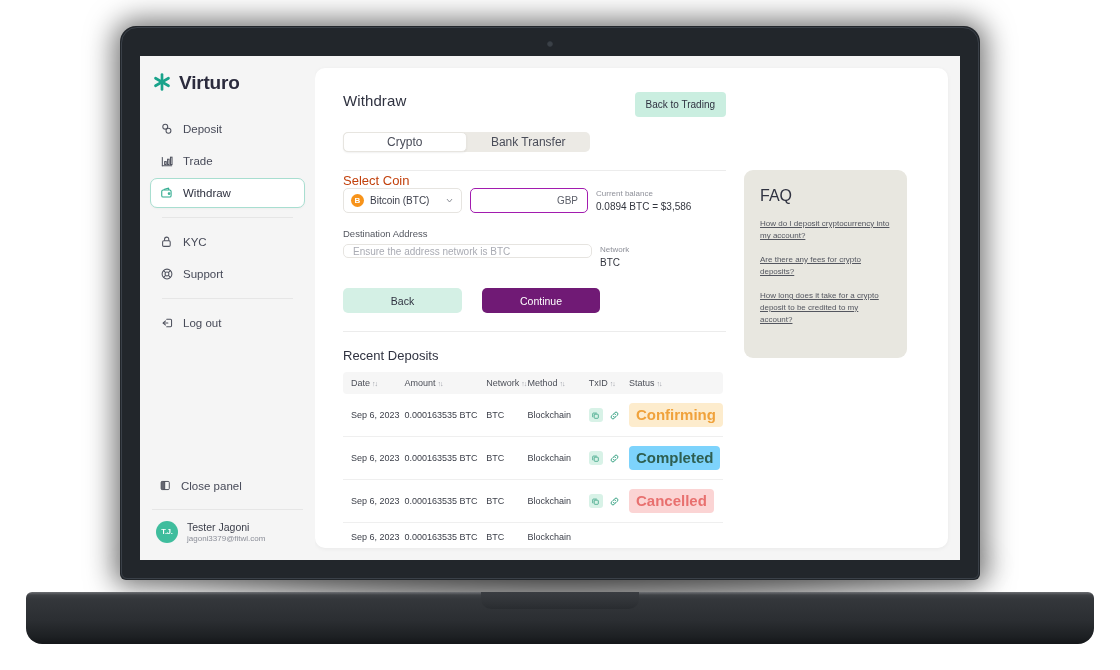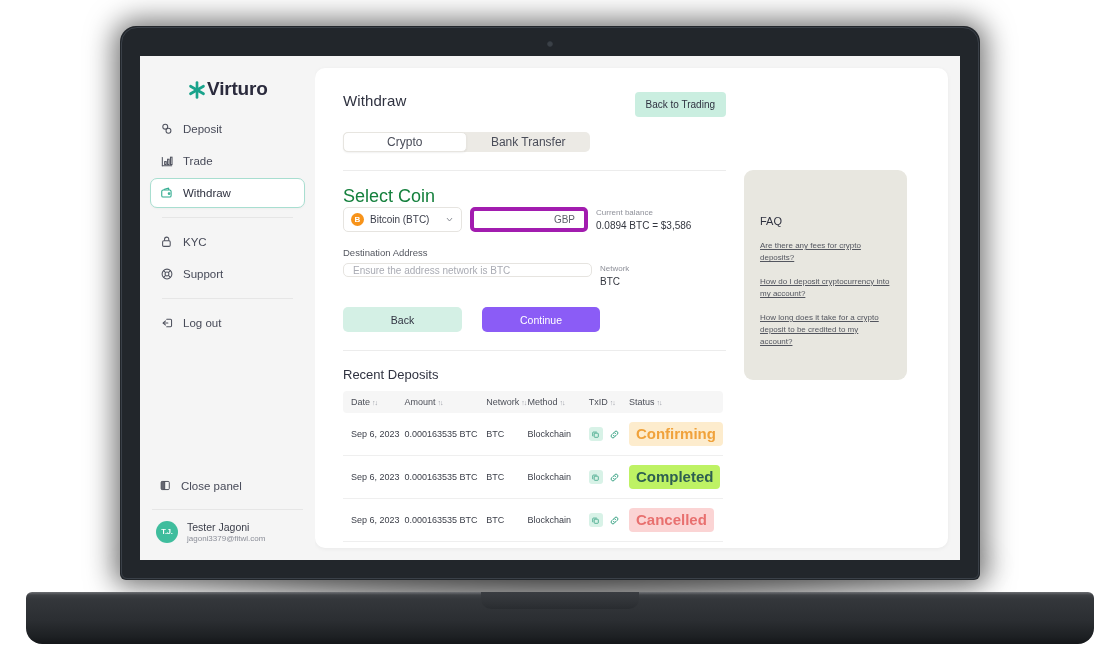--- a/index.html
+++ b/index.html
@@ -60,21 +60,21 @@
   }
 
   
   .sidebar{
     width:175px; flex:0 0 175px; height:100%;
     background:#f5f5f5;
     display:flex; flex-direction:column;
     padding: 0;
     position:relative;
   }
-  .brand{ display:flex; align-items:flex-end; padding:16px 0 0 12px; height:44px;margin-left:35px;}
+  .brand{ display:flex; align-items:flex-start; gap:7px; padding:16px 0 0 12px; height:44px;}
   .brand-mark{ width:20px; height:20px; color:#19a38b; flex:0 0 20px;}
   .brand-name{ font-size:19px; font-weight:700; color:#2b2b3d; letter-spacing:-0.2px;}
 
   .nav{ margin-top:14px; padding:0 10px; display:flex; flex-direction:column; gap:2px;}
   .nav-item{
     display:flex; align-items:center; gap:9px;
     height:30px; padding:0 9px;
     border-radius:7px;
     font-size:11.5px; color:#474a58;
     cursor:pointer;
@@ -136,37 +136,37 @@
     padding:0;
   }
   .tab{
     flex:1 1 50%; display:flex; align-items:center; justify-content:center;
     font-size:12px; color:#4a4d59; cursor:pointer; border-radius:5px;
   }
   .tab.active{ background:#ffffff; box-shadow:0 1px 2px rgba(0,0,0,.06); border:1px solid #e7e5e0;}
 
   .divider{ height:1px; background:#ececec; margin:18px 0 0 0;}
 
-  .section-title{ font-size:18px; color:#15803d; margin-top:15px;}
+  .section-title{ font-size:13px; color:#c2410c; margin-top:2px;}
   .field-label{ font-size:9.5px; color:#53565f; margin-top:14px; margin-bottom:5px;}
 
   .row{ display:flex; align-items:flex-start; gap:8px;}
   .select-coin{
     width:119px; height:25px; border:1px solid #e6e4e0; border-radius:5px;
     background:#fff; display:flex; align-items:center; gap:6px; padding:0 7px;
     font-size:10px; color:#3a3d49; cursor:pointer;
   }
   .coin-badge{
     width:13px; height:13px; flex:0 0 13px; border-radius:50%;
     background:#f7931a; color:#fff; font-size:8px; font-weight:700;
     display:flex; align-items:center; justify-content:center;
   }
   .chev{ margin-left:auto; width:9px; height:9px; color:#7d808a;}
   .amount-input{
-    width:118px; height:25px; border:4px solid #a21caf; border-radius:5px;
+    width:118px; height:25px; border:1px solid #a21caf; border-radius:5px;
     background:#fff; font-size:10px; color:#5c5f69; text-align:right;
     padding:0 9px; outline:none; font-family:"Liberation Sans", sans-serif;
   }
   .side-note{ padding-top:0px;}
   .side-note .k{ font-size:8px; color:#8e9099; line-height:1.4;}
   .side-note .v{ font-size:10px; color:#33363f; line-height:1.5;}
 
   .addr-input{
     width:249px; height:14px; border:1px solid #e6e4e0; border-radius:5px;
     background:#fff; font-size:10px; color:#3a3d49; padding:0 9px; outline:none;
@@ -175,30 +175,30 @@
   .addr-input::placeholder{ color:#a9abb3;}
 
   .actions{ display:flex; gap:20px; margin-top:18px;}
   .btn-back{
     width:119px; height:25px; border:none; border-radius:5px;
     background:#d4f0e5; color:#2f3240; font-size:10.5px; cursor:pointer;
     font-family:"Liberation Sans", sans-serif;
   }
   .btn-continue{
     width:118px; height:25px; border:none; border-radius:5px;
-    background:#8b5cf6; color:#ffffff; font-size:10.5px; cursor:pointer;
+    background:#701a75; color:#ffffff; font-size:10.5px; cursor:pointer;
     font-family:"Liberation Sans", sans-serif;
   }
 
   
   .faq{
     background:#e8e7e0; border-radius:9px;
     padding:17px 16px 20px 16px; width:163px;
   }
-  .faq-title{ font-size:11px; color:#2f3240; margin-bottom:13px;margin-top:28px;}
+  .faq-title{ font-size:16px; color:#2f3240; margin-bottom:13px;}
   .faq-link{
     display:block; font-size:8px; line-height:1.55; color:#53565f;
     text-decoration:underline; margin-bottom:11px; cursor:pointer;
   }
 
   
   .table-title{ font-size:13px; color:#2f3240; margin-top:16px; margin-bottom:9px;}
   table{ border-collapse:collapse; width:380px; }
   thead tr{ background:#f6f6f6; }
   thead th{
@@ -223,21 +223,21 @@
     display:flex; align-items:center; justify-content:center; color:#2f9e7e; cursor:pointer;
   }
   .ico-link{
     width:14px; height:14px; display:flex; align-items:center; justify-content:center;
     color:#2f9e7e; cursor:pointer;
   }
   .badge{
     display:inline-block; font-size:15px; padding:3px 7px; border-radius:4px; line-height:1.2;font-weight:bold;
   }
   .badge.confirming{ background:#fdeccd; color:#f0a23b;}
-  .badge.completed{ background:#bef264; color:#2e5f51;}
+  .badge.completed{ background:#7dd3fc; color:#2e5f51;}
   .badge.cancelled{ background:#fbd4d4; color:#e8706f;}
 </style>
 </head>
 <body>
 
 <div id="scene">
   <div class="laptop-shadow"></div>
   <div class="laptop-lid"></div>
   <div class="lid-inner-edge"></div>
   <div class="camera-dot"></div>
@@ -483,22 +483,22 @@
                   <td class="col-status"></td>
                 </tr>
               </tbody>
           </table>
 
         </div>
 
         <div class="side-col">
           <div class="faq">
             <div class="faq-title">FAQ</div>
+            <a class="faq-link">How do I deposit cryptocurrency into my account?</a>
             <a class="faq-link">Are there any fees for crypto deposits?</a>
-            <a class="faq-link">How do I deposit cryptocurrency into my account?</a>
             <a class="faq-link">How long does it take for a crypto deposit to be credited to my account?</a>
           </div>
         </div>
 
       </div>
     </div>
   </div>
 
   <div class="laptop-base"></div>
   <div class="base-notch"></div>

